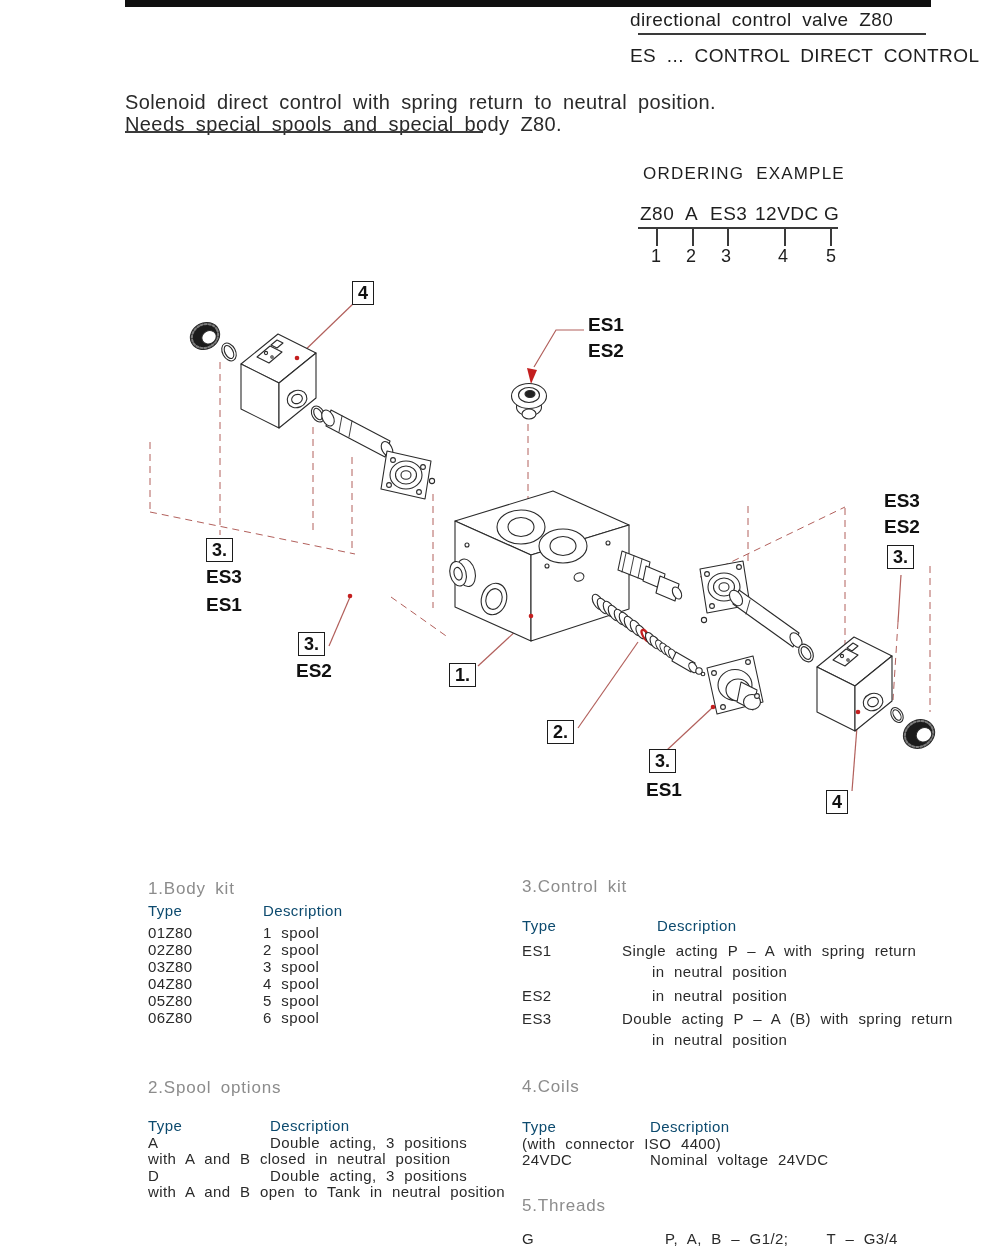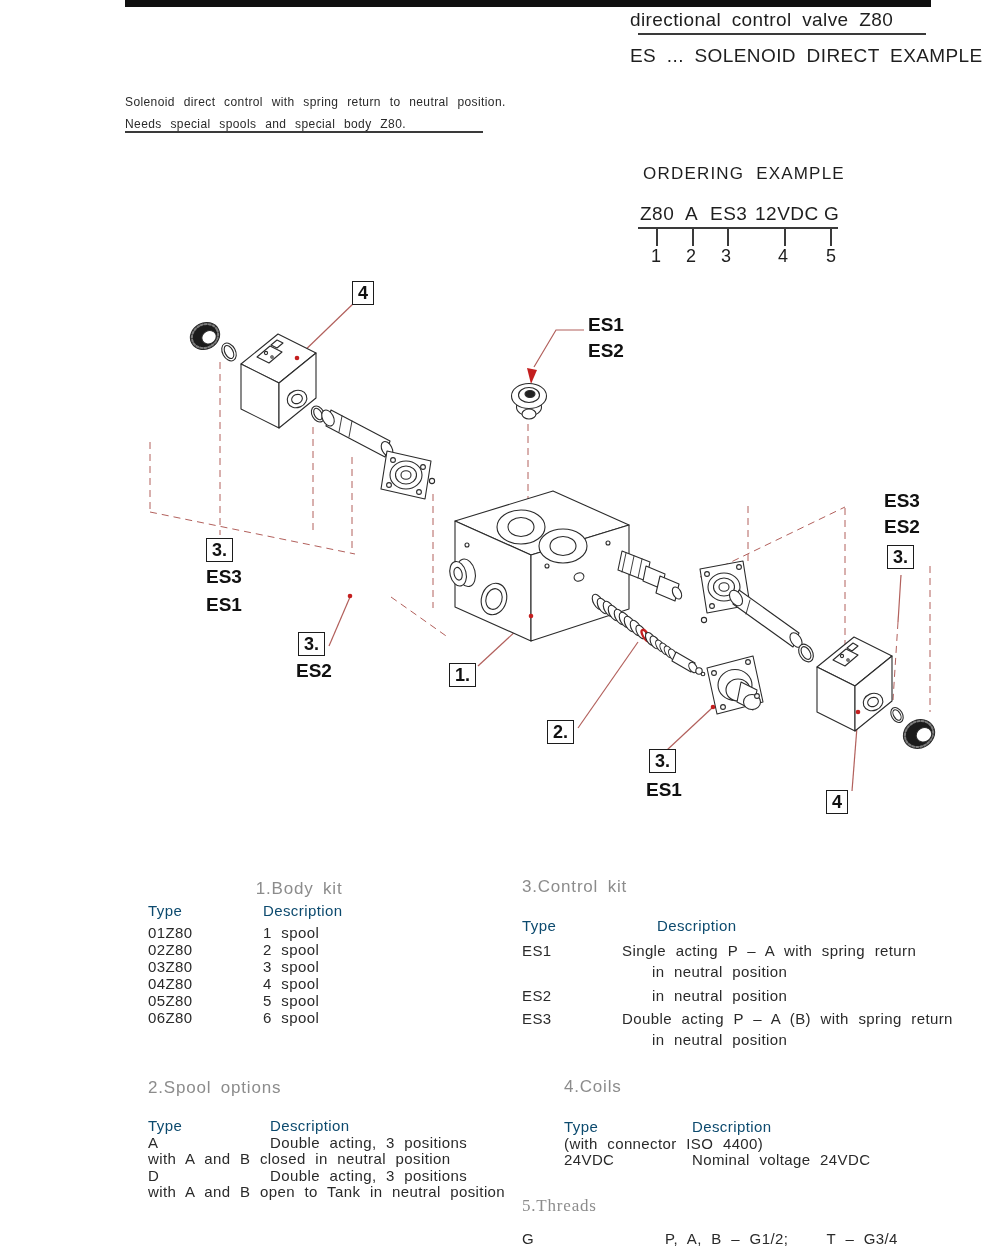--- a/index.html
+++ b/index.html
@@ -25,33 +25,33 @@
   }
   .co-text{position:absolute;font-size:19px;font-weight:700;color:#111;line-height:22px;}
   
   .t-title{font-size:17px;color:#8c8c8c;letter-spacing:.8px;word-spacing:4px;}
   .tbl{position:absolute;font-size:15px;}
   .thead span{color:#0c4a6e;}
   .ct{display:inline-block;vertical-align:top;}
   .w115{width:115px;} .w100{width:100px;} .w122{width:122px;} .w128{width:128px;} .w143{width:143px;}
   .lh17{line-height:17px;} .lh16{line-height:16.5px;} .lh21{line-height:21px;}
   .indent30{padding-left:30px;}
-  .mb3{margin-bottom:3px;text-align:right;} .mb5{margin-bottom:5px;} .mb18{margin-bottom:18px;}
+  .mb3{margin-bottom:3px;} .mb5{margin-bottom:5px;} .mb18{margin-bottom:18px;}
   .ckrow{display:flex;margin-bottom:2.5px;}
   svg .part{stroke:#2b2b2b;stroke-width:1.1;fill:#fff;stroke-linejoin:round;stroke-linecap:round;}
 </style>
 </head>
 <body>
 
 <div class="topbar"></div>
 <div class="abs title cad" style="left:630px;top:9px;">directional control valve Z80</div>
 <div class="rule" style="left:638px;top:33px;width:288px;"></div>
-<div class="abs title cad" style="left:630px;top:45px;">ES ... SOLENOID DIRECT EXAMPLE</div>
-
-<div class="abs cad" style="left:125px;top:91px;font-size:12px;line-height:22px;">
+<div class="abs title cad" style="left:630px;top:45px;">ES ... CONTROL DIRECT CONTROL</div>
+
+<div class="abs cad" style="left:125px;top:91px;font-size:20px;line-height:22px;">
   <div>Solenoid direct control with spring return to neutral position.</div>
   <div>Needs special spools and special body Z80.</div>
 </div>
 <div class="rule" style="left:125px;top:131px;width:358px;"></div>
 
 <div class="abs ord-head cad" style="left:643px;top:164px;">ORDERING EXAMPLE</div>
 <span class="abs ord-part" style="left:640px;top:203px;">Z80</span>
 <span class="abs ord-part" style="left:685px;top:203px;">A</span>
 <span class="abs ord-part" style="left:710px;top:203px;">ES3</span>
 <span class="abs ord-part" style="left:755px;top:203px;">12VDC</span>
@@ -340,25 +340,25 @@
   <div class="t-title" style="margin-bottom:20px;">2.Spool options</div>
   <div class="thead lh16">
     <span class="ct w122">Type</span><span class="ct">Description</span>
   </div>
   <div class="lh16"><span class="ct w122">A</span><span class="ct">Double acting, 3 positions</span></div>
   <div class="lh16">with A and B closed in neutral position</div>
   <div class="lh16"><span class="ct w122">D</span><span class="ct">Double acting, 3 positions</span></div>
   <div class="lh16">with A and B open to Tank in neutral position</div>
 </div>
 
-<div class="tbl cad" style="left:522px;top:1077px;margin-left:42px;">
+<div class="tbl cad" style="left:522px;top:1077px;">
   <div class="t-title" style="margin-bottom:22px;">4.Coils</div>
   <div class="thead lh16">
     <span class="ct w128">Type</span><span class="ct">Description</span>
   </div>
   <div class="lh16">(with connector ISO 4400)</div>
   <div class="lh16"><span class="ct w128">24VDC</span><span class="ct">Nominal voltage 24VDC</span></div>
 </div>
 
 <div class="tbl cad" style="left:522px;top:1196px;">
-  <div class="t-title" style="margin-bottom:15px;font-family:Liberation Serif, serif;">5.Threads</div>
+  <div class="t-title" style="margin-bottom:15px;">5.Threads</div>
   <div class="lh16"><span class="ct w143">G</span><span class="ct">P, A, B – G1/2;&nbsp;&nbsp;&nbsp;&nbsp;T – G3/4</span></div>
 </div>
 
 </body></html>

